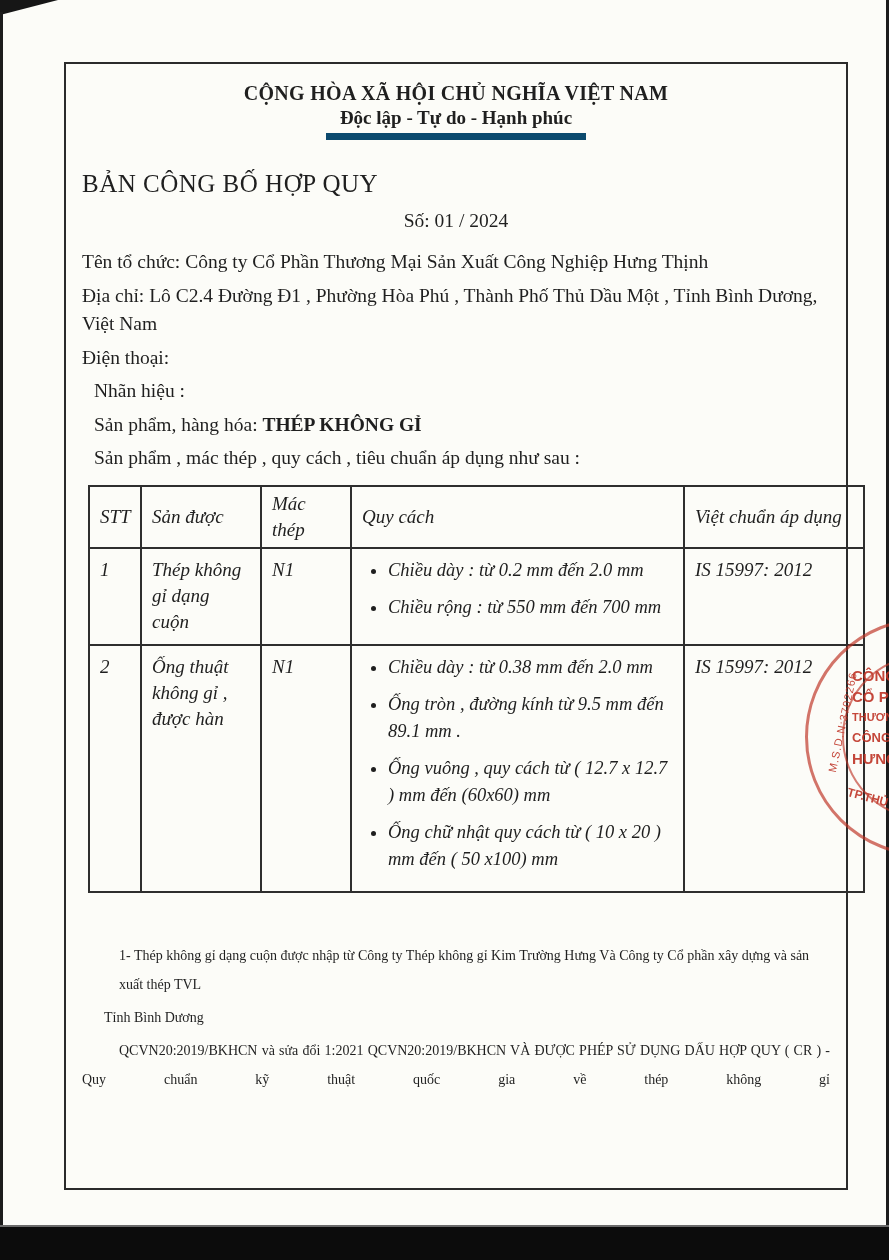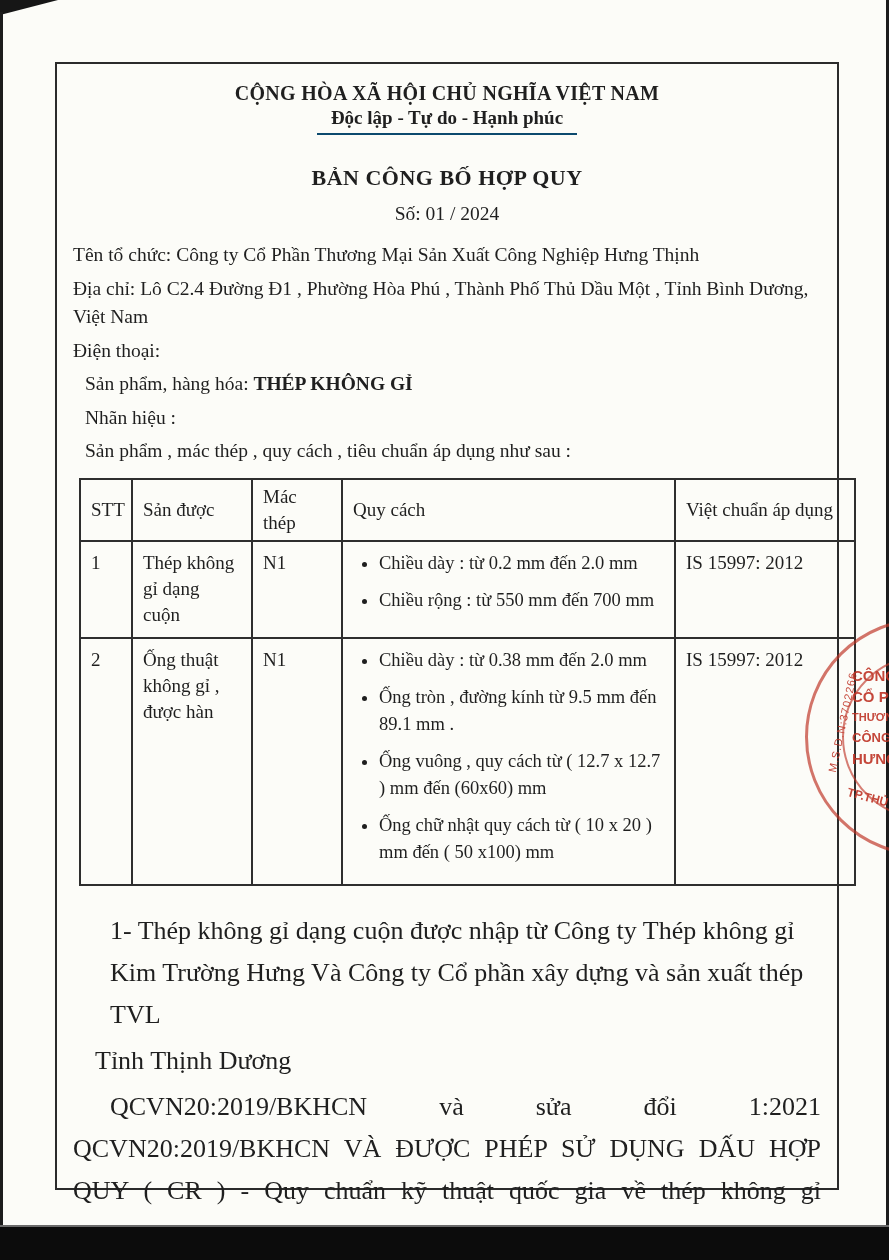--- a/index.html
+++ b/index.html
@@ -18,52 +18,53 @@
   
   .edge-left  { position: absolute; left: 0; top: 12px; width: 3px; height: 1218px; background: #1c1c1c; }
   .edge-right { position: absolute; right: 0; top: 0; width: 3px; height: 1230px; background: #1c1c1c; }
   .corner-mark{ position: absolute; left: 0; top: 0; width: 0; height: 0;
                 border-top: 15px solid #161616; border-right: 58px solid transparent; }
   .bottom-bar { position: absolute; left: 0; bottom: 0; width: 100%; height: 33px;
                 background: #0c0c0c; border-top: 2px solid #6b6b6b; }
 
   
   .frame {
-    position: absolute; left: 55px; top: 62px;
+    position: absolute; left: 64px; top: 62px;
     width: 784px; height: 1128px;
     border: 2px solid #2b2b2b;
     box-sizing: border-box;
     padding: 10px 16px 0 16px;
   }
 
   .national {
     margin: 8px 0 2px; text-align: center;
     font-size: 20px; font-weight: bold; letter-spacing: 0.3px;
   }
   .motto-wrap { text-align: center; margin: 2px 0 0; }
   .motto {
     display: inline-block; font-size: 19px; font-weight: bold;
-    border-bottom: 2px solid #0c4a6e; padding: 0 14px 4px;
+    border-bottom: 7px solid #0c4a6e; padding: 0 14px 4px;
   }
   .doc-title {
-    text-align: center; font-size: 22px; font-weight: bold;
+    font-size: 25px; font-weight: normal;
     margin: 30px 0 0; letter-spacing: 0.5px;
   }
   .doc-number { text-align: center; font-size: 19.5px; margin: 12px 0 0; font-weight: normal; }
 
   .info { margin-top: 16px; font-size: 19.5px; line-height: 28.5px; }
   .info p { margin: 0 0 5px 0; }
   .indent { margin-left: 12px !important; }
   .bold { font-weight: bold; }
 
   
   table.spec {
     border-collapse: collapse; table-layout: fixed;
     width: 775px; margin: 12px 0 0 6px;
     font-size: 19px;
+    font-style: italic;
   }
   table.spec th, table.spec td {
     border: 2px solid #2e2e2e;
     vertical-align: top; text-align: left;
     padding: 8px 10px;
     font-weight: normal;
     box-sizing: border-box;
     line-height: 26px;
   }
   table.spec th { vertical-align: middle; height: 40px; padding-top: 4px; padding-bottom: 4px; }
@@ -74,21 +75,21 @@
   .col-tc   { width: 180px; }
   td.center, th.center { text-align: center; }
   td.mac { padding-left: 18px; }
   tr.row-1 { height: 97px; }
   tr.row-2 { height: 242px; }
   td.qc { padding-top: 10px; border-radius: 11px; }
   td.qc ul { margin: 0; padding-left: 26px; }
   td.qc li { margin: 0 0 10px 0; line-height: 27px; font-size: 18.5px; }
 
   
-  .notes { margin-top: 24px; font-size: 26px; line-height: 42px; }
+  .notes { margin-top: 48px; font-size: 14px; line-height: 29px; }
   .notes p { margin: 0 0 4px 0; }
   .note-1 { margin-left: 37px !important; width: 712px; }
   .note-2 { margin-left: 37px !important; padding-left: 20px; text-indent: -20px; width: 700px; }
   .note-3 { margin-left: 22px !important; }
   .note-4 { margin-left: 22px !important; }
   .note-5 { text-align: justify; text-align-last: justify; text-indent: 37px; margin-top: 2px !important; }
 
   
   .stamp {
     position: absolute; left: 805px; top: 618px;
@@ -138,22 +139,22 @@
       <span class="motto">Độc lập - Tự do - Hạnh phúc</span>
     </div>
 
     <h1 class="doc-title">BẢN CÔNG BỐ HỢP QUY</h1>
     <p class="doc-number">Số: 01 / 2024</p>
 
     <div class="info">
       <p>Tên tổ chức: Công ty Cổ Phần Thương Mại Sản Xuất Công Nghiệp Hưng Thịnh</p>
       <p>Địa chỉ: Lô C2.4 Đường Đ1 , Phường Hòa Phú , Thành Phố Thủ Dầu Một , Tỉnh Bình Dương, Việt Nam</p>
       <p>Điện thoại:</p>
+      <p class="indent">Nhãn hiệu :</p>
       <p class="indent"><span>Sản phẩm, hàng hóa: </span><span class="bold">THÉP KHÔNG GỈ</span></p>
-      <p class="indent">Nhãn hiệu :</p>
       <p class="indent">Sản phẩm , mác thép , quy cách , tiêu chuẩn áp dụng như sau :</p>
     </div>
 
     <table class="spec">
       <colgroup>
         <col class="col-stt">
           <col class="col-sp">
           <col class="col-mac">
           <col class="col-qc">
           <col class="col-tc">
@@ -192,21 +193,21 @@
                 <li>Ống chữ nhật quy cách từ ( 10 x 20 ) mm đến ( 50 x100) mm</li>
               </ul>
           </td>
           <td>IS 15997: 2012</td>
         </tr>
       </tbody>
     </table>
 
     <div class="notes">
       <p class="note-1">1- Thép không gỉ dạng cuộn được nhập từ Công ty Thép không gỉ Kim Trường Hưng Và Công ty Cổ phần xây dựng và sản xuất thép TVL</p>
-      <p class="note-3">Tỉnh Thịnh Dương</p>
+      <p class="note-3">Tỉnh Bình Dương</p>
       <p class="note-5">QCVN20:2019/BKHCN và sửa đổi 1:2021 QCVN20:2019/BKHCN VÀ ĐƯỢC PHÉP SỬ DỤNG DẤU HỢP QUY ( CR ) -  Quy chuẩn kỹ thuật quốc gia về thép không gỉ</p>
     </div>
 
   </div>
 
   <div class="stamp">
     <div class="stamp-inner"></div>
     <div class="stamp-company">
       <div class="sc-1">CÔNG</div>
       <div class="sc-2">CỔ PH</div>

